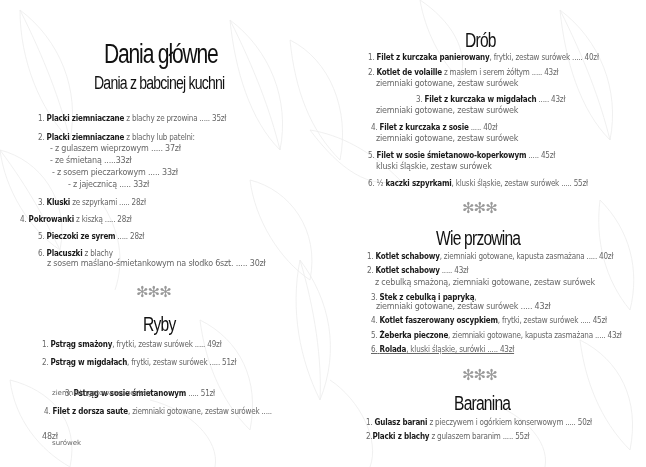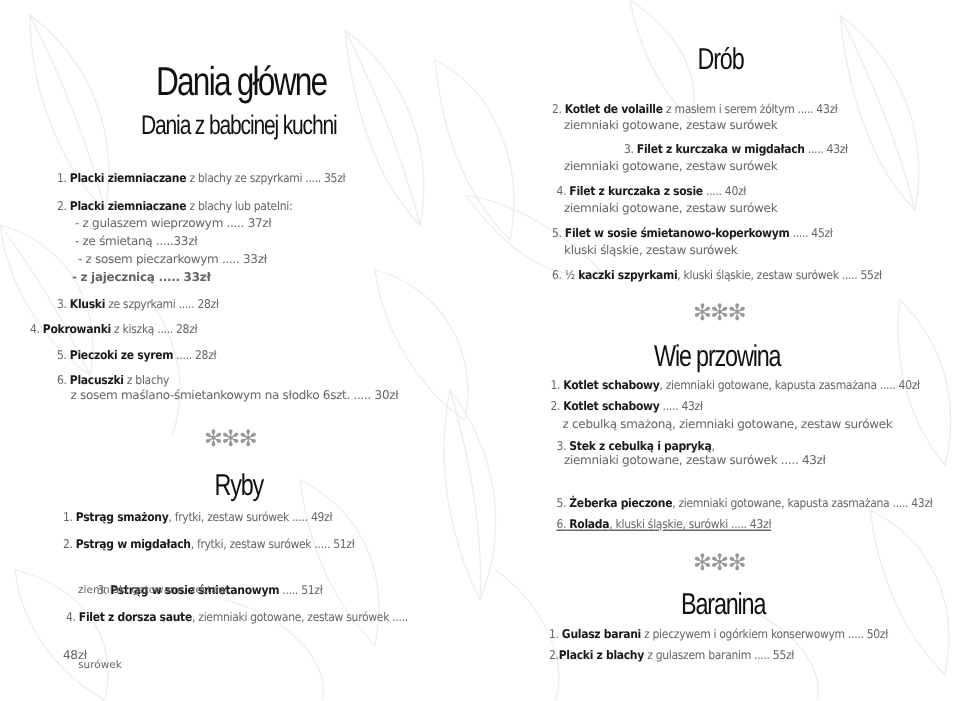--- a/index.html
+++ b/index.html
@@ -70,31 +70,31 @@
     <path d="M100,200 C120,230 125,260 115,290"></path>
   </g>
 </svg>
 
 <div class="page page-left">
   <div class="abs title-main" style="left:104px; top:39px;">Dania główne</div>
   <div class="abs title-sub" style="left:94px; top:73px;">Dania z babcinej kuchni</div>
 
   <div class="abs item" style="left:38px; top:114px;">
     <span>1.</span>
-    <b>Placki ziemniaczane</b><span> z blachy ze szpyrkami ..... 35zł</span>
+    <b>Placki ziemniaczane</b><span> z blachy ze przowina ..... 35zł</span>
   </div>
 
   <div class="abs item" style="left:38px; top:133px;">
     <span>2.</span>
     <b>Placki ziemniaczane</b><span> z blachy lub patelni:</span>
   </div>
   <div class="abs sub" style="left:50px; top:144px;">- z gulaszem wieprzowym ..... 37zł</div>
   <div class="abs sub" style="left:50px; top:156px;">- ze śmietaną .....33zł</div>
   <div class="abs sub" style="left:52px; top:168px;">- z sosem pieczarkowym ..... 33zł</div>
-  <div class="abs sub" style="left:48px; top:180px;font-weight:bold;">- z jajecznicą ..... 33zł</div>
+  <div class="abs sub" style="left:68px; top:180px;">- z jajecznicą ..... 33zł</div>
 
   <div class="abs item" style="left:38px; top:198px;">
     <span>3.</span>
     <b>Kluski</b><span> ze szpyrkami ..... 28zł</span>
   </div>
   <div class="abs item" style="left:20px; top:215px;">
     <span>4.</span>
     <b>Pokrowanki</b><span> z kiszką ..... 28zł</span>
   </div>
   <div class="abs item" style="left:38px; top:232px;">
@@ -128,20 +128,24 @@
   <div class="abs item" style="left:44px; top:407px;">
     <span>4.</span>
     <b>Filet z dorsza saute</b><span>, ziemniaki gotowane, zestaw surówek .....</span>
   </div>
   <div class="abs sub" style="left:42px; top:432px;">48zł</div>
 </div>
 
 <div class="page page-right">
   <div class="abs section-title" style="left:142px; top:29px;">Drób</div>
 
+  <div class="abs item" style="left:45px; top:53px;">
+    <span>1.</span>
+    <b>Filet z kurczaka panierowany</b><span>, frytki, zestaw surówek ..... 40zł</span>
+  </div>
   <div class="abs item" style="left:45px; top:68px;">
     <span>2.</span>
     <b>Kotlet de volaille</b><span> z masłem i serem żółtym ..... 43zł</span>
   </div>
   <div class="abs sub" style="left:53px; top:79px;">ziemniaki gotowane, zestaw surówek</div>
   <div class="abs item" style="left:48px; top:95px;margin-left:45px;">
     <span>3.</span>
     <b>Filet z kurczaka w migdałach</b><span> ..... 43zł</span>
   </div>
   <div class="abs sub" style="left:53px; top:106px;">ziemniaki gotowane, zestaw surówek</div>
@@ -171,20 +175,24 @@
   <div class="abs item" style="left:44px; top:266px;">
     <span>2.</span>
     <b>Kotlet schabowy</b><span> ..... 43zł</span>
   </div>
   <div class="abs sub" style="left:52px; top:278px;">z cebulką smażoną, ziemniaki gotowane, zestaw surówek</div>
   <div class="abs item" style="left:48px; top:293px;">
     <span>3.</span>
     <b>Stek z cebulką i papryką</b><span>,</span>
   </div>
   <div class="abs sub" style="left:53px; top:302px;">ziemniaki gotowane, zestaw surówek ..... 43zł</div>
+  <div class="abs item" style="left:48px; top:316px;">
+    <span>4.</span>
+    <b>Kotlet faszerowany oscypkiem</b><span>, frytki, zestaw surówek ..... 45zł</span>
+  </div>
   <div class="abs item" style="left:48px; top:331px;">
     <span>5.</span>
     <b>Żeberka pieczone</b><span>, ziemniaki gotowane, kapusta zasmażana ..... 43zł</span>
   </div>
   <div class="abs item" style="left:48px; top:345px;text-decoration:underline;">
     <span>6.</span>
     <b>Rolada</b><span>, kluski śląskie, surówki ..... 43zł</span>
   </div>
 
   <div class="abs stars" style="left:139px; top:366px;">✻✻✻</div>

